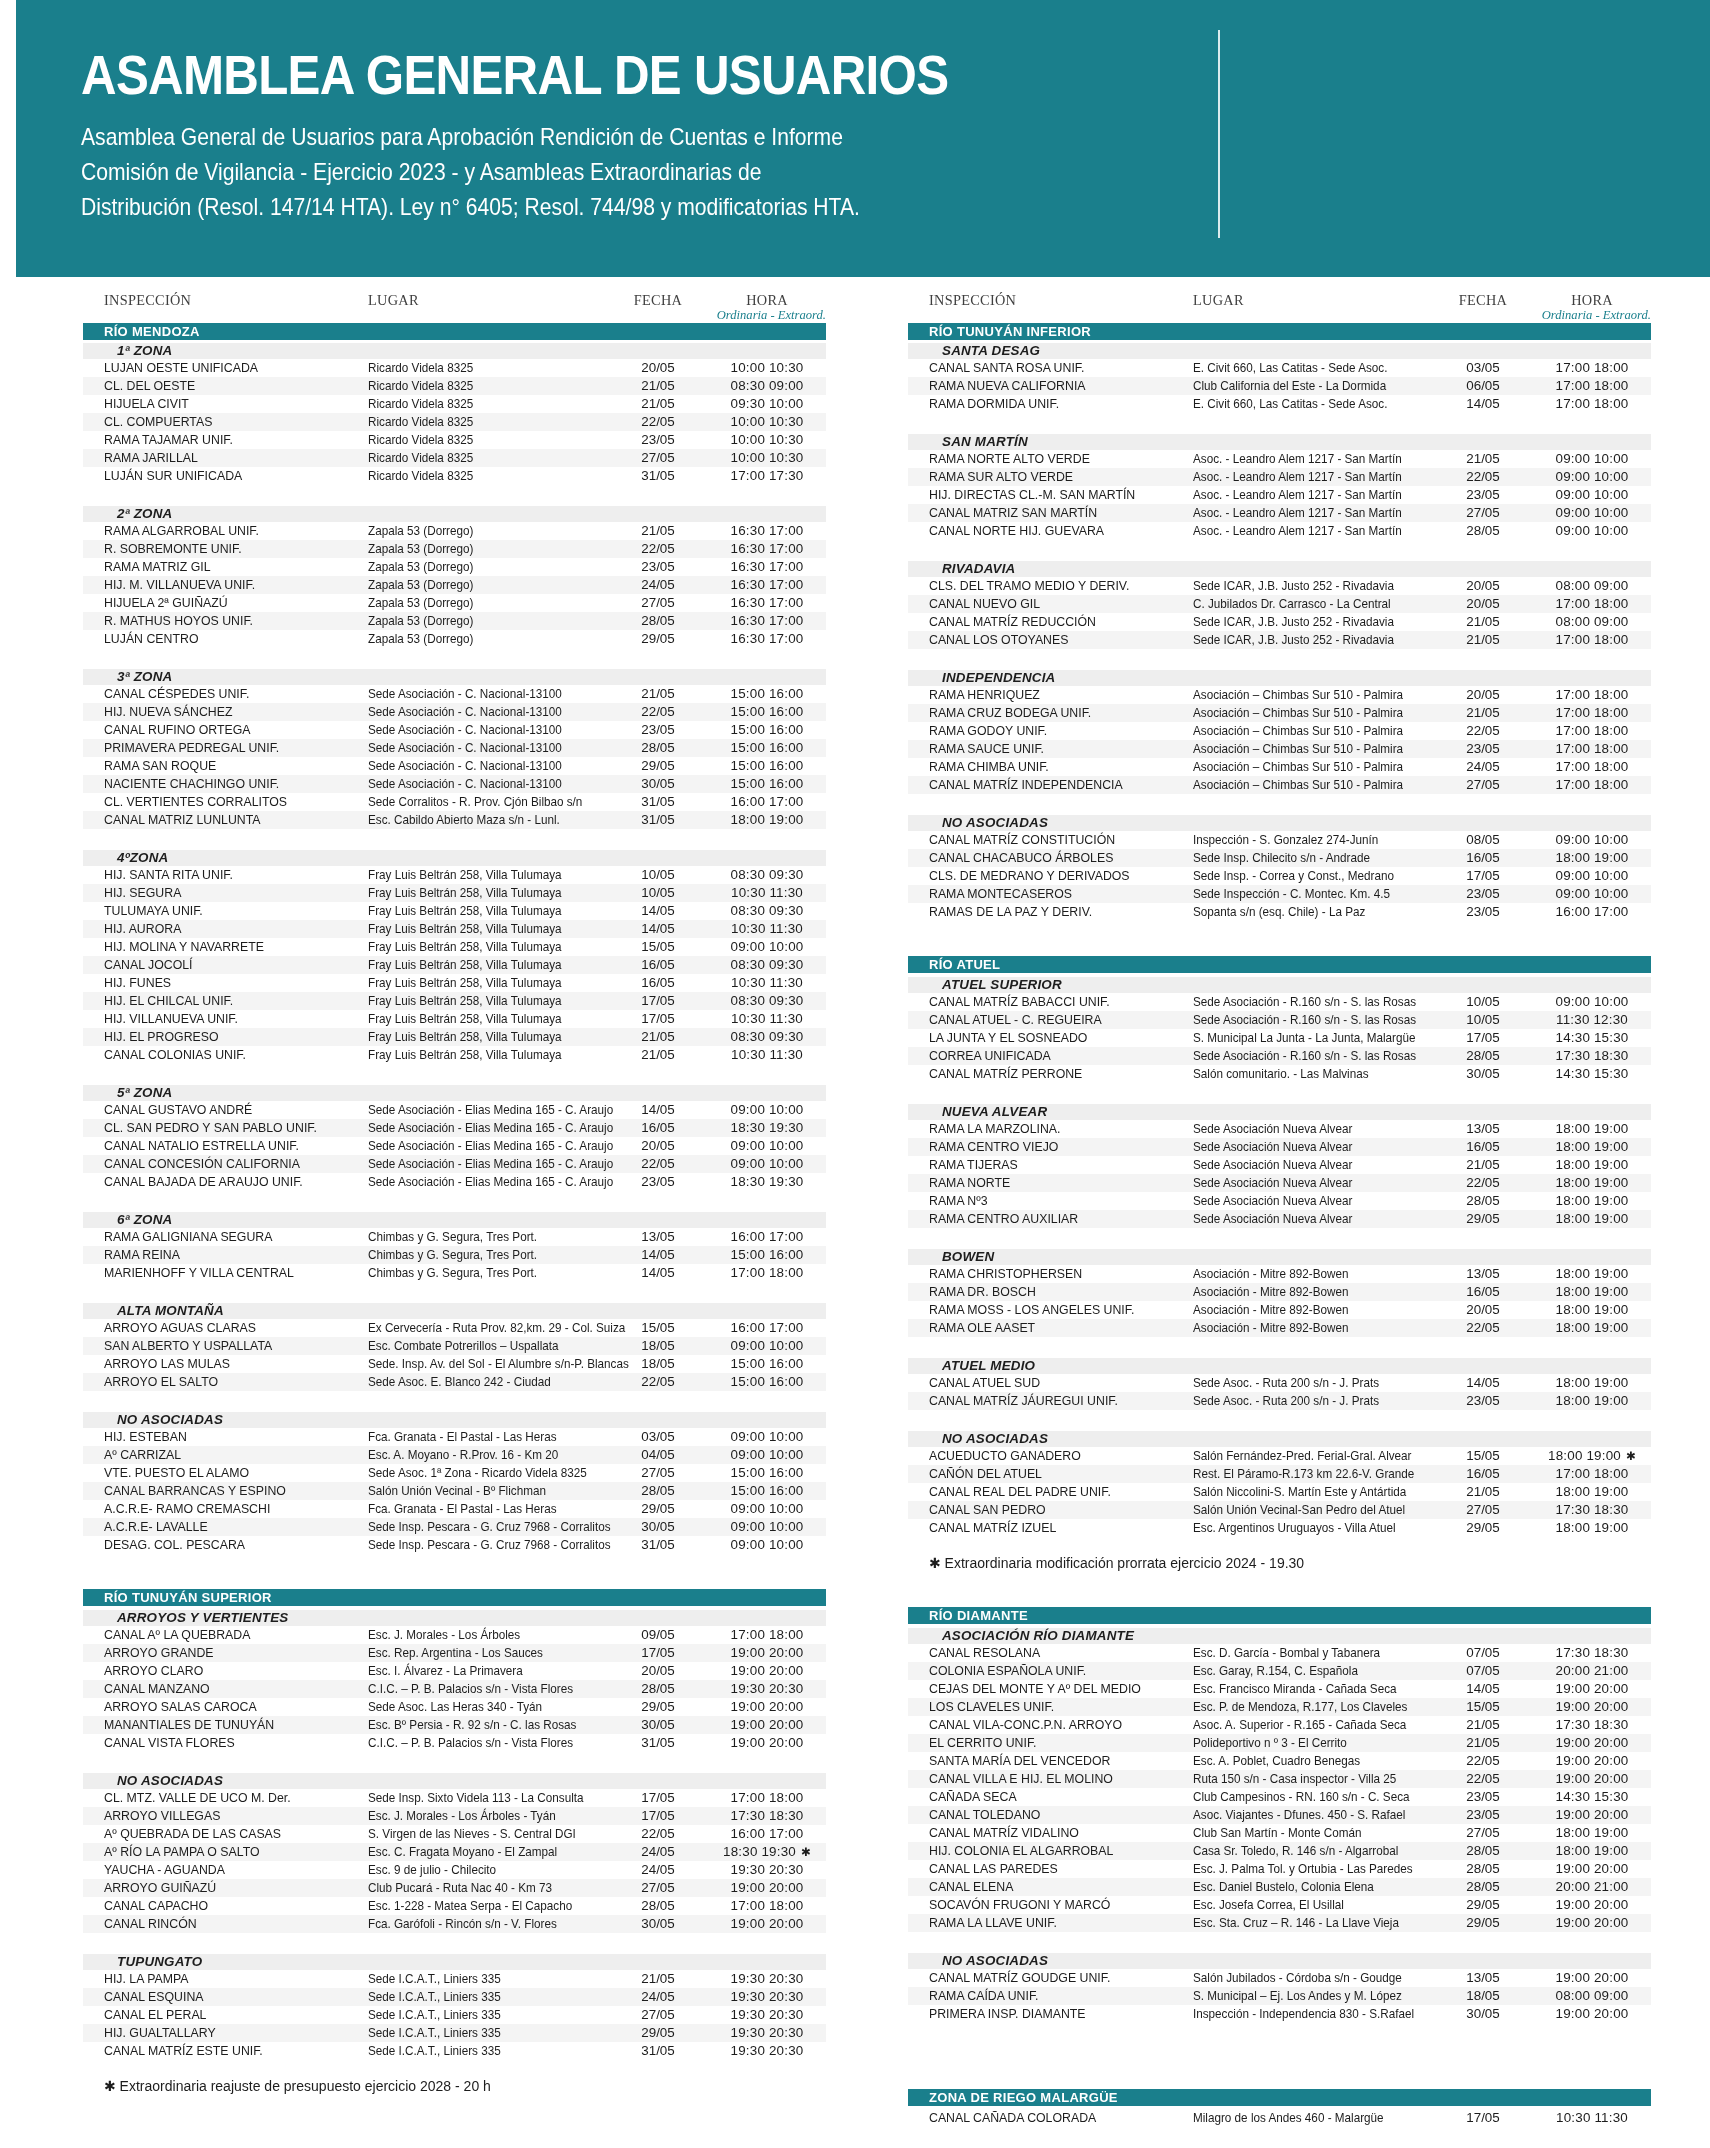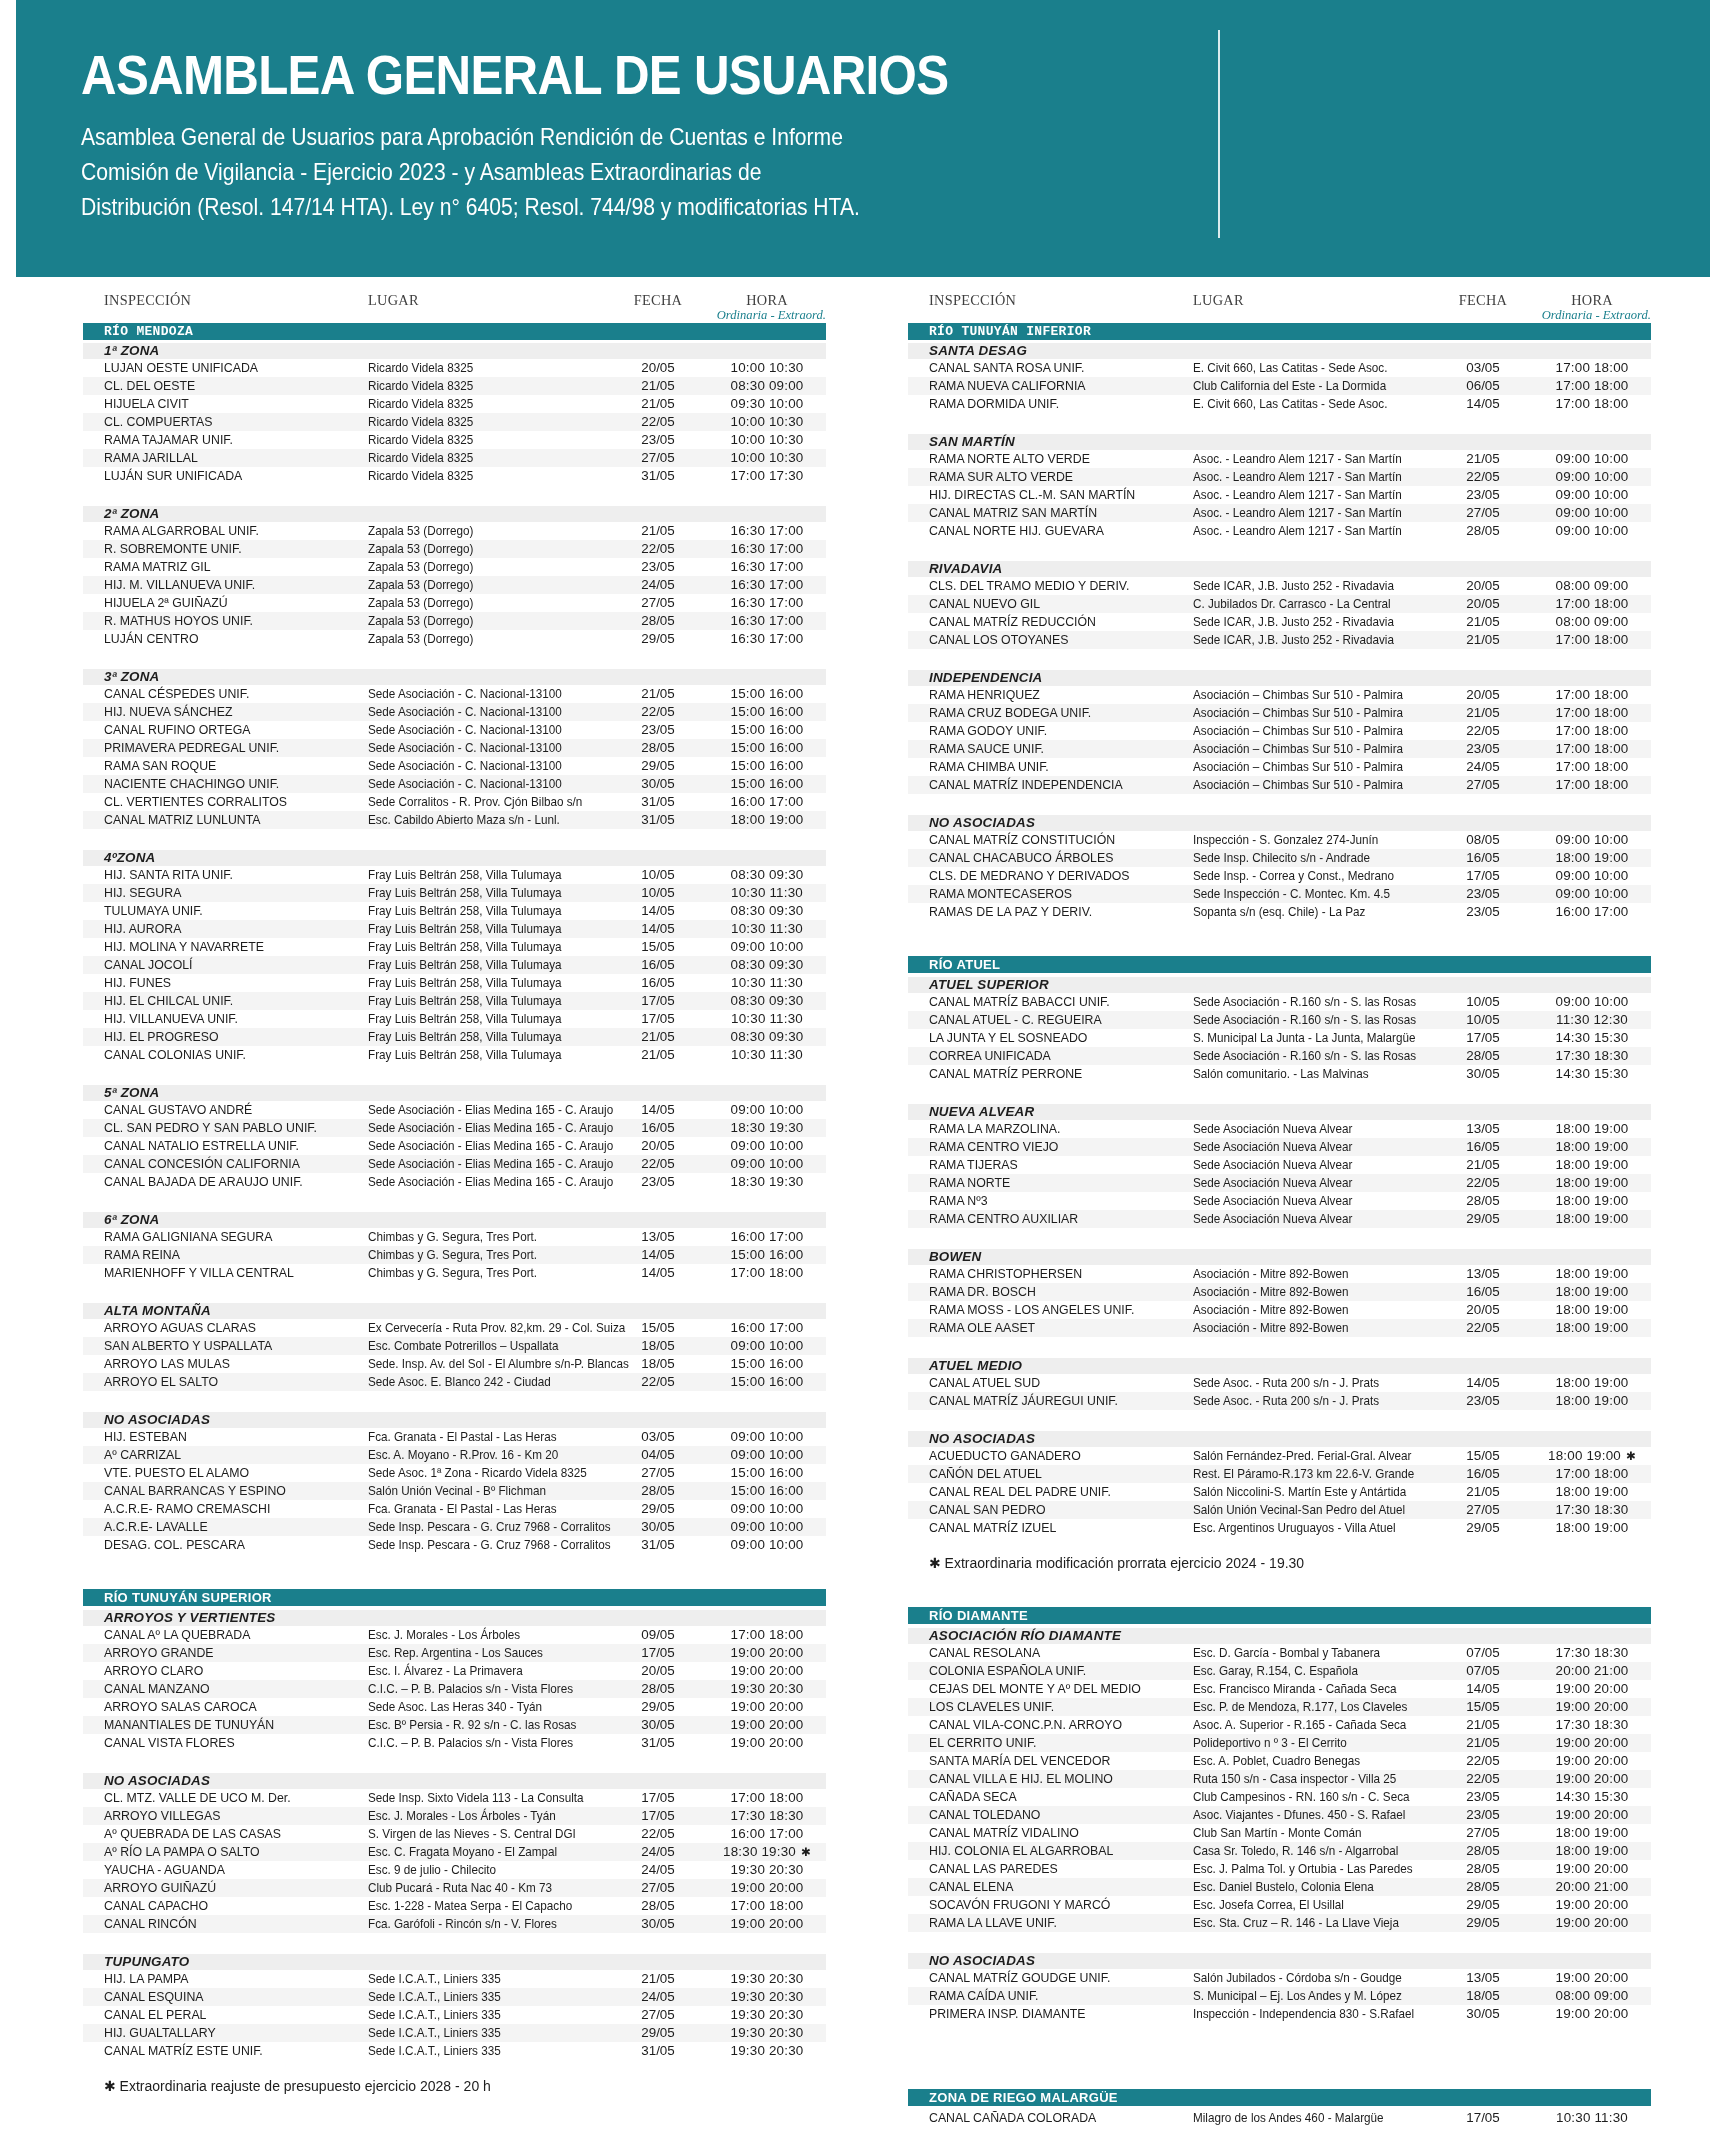--- a/index.html
+++ b/index.html
@@ -28,25 +28,25 @@
   .col-head{position:relative;height:34px;color:#3f3f3f;font-family:Liberation Serif, serif;}
   .col-head .h{position:absolute;top:3.4px;font-size:14.3px;letter-spacing:0.3px;}
   .h-insp{left:21px;}
   .h-lugar{left:285px;}
   .h-fecha{left:537px;width:76px;text-align:center;}
   .h-hora{left:617px;width:134px;text-align:center;}
   .h-ord{position:absolute;right:0;top:19.3px;font-size:12.6px;font-style:italic;color:var(--accent,#1A7F8C);}
 
   .river-bar{margin-top:35px;height:17px;line-height:17px;background:var(--accent,#1A7F8C);color:#fff;
              font-weight:bold;font-size:13px;padding-left:21px;letter-spacing:0.3px;}
-  .col-head + .river-bar{margin-top:0;font-family:Liberation Mono, monospace;}
+  .col-head + .river-bar{margin-top:0;}
   .river-bar.gap-lg{margin-top:66px;}
 
   .group-head{margin-top:21px;height:16px;line-height:16px;background:var(--band,#EEEEEE);
-              font-weight:bold;font-style:italic;font-size:13.4px;padding-left:21px;letter-spacing:0.2px;}
+              font-weight:bold;font-style:italic;font-size:13.4px;padding-left:34px;letter-spacing:0.2px;}
   .river-bar + .group-head{margin-top:3.4px;}
   .river-bar + .rows{margin-top:3.4px;}
 
   .rows{margin-top:0;}
   .row{position:relative;height:18px;line-height:18px;font-size:13.4px;white-space:nowrap;}
   .row.alt{background:var(--stripe,#F4F4F4);}
   .row span{display:inline-block;}
   .c-insp{position:absolute;left:21px;top:0;transform:scaleX(.92);transform-origin:0 50%;}
   .c-lugar{position:absolute;left:285px;top:0;font-size:13px;transform:scaleX(.9);transform-origin:0 50%;}
   .c-fecha{position:absolute;left:537px;top:0;width:76px;text-align:center;}

